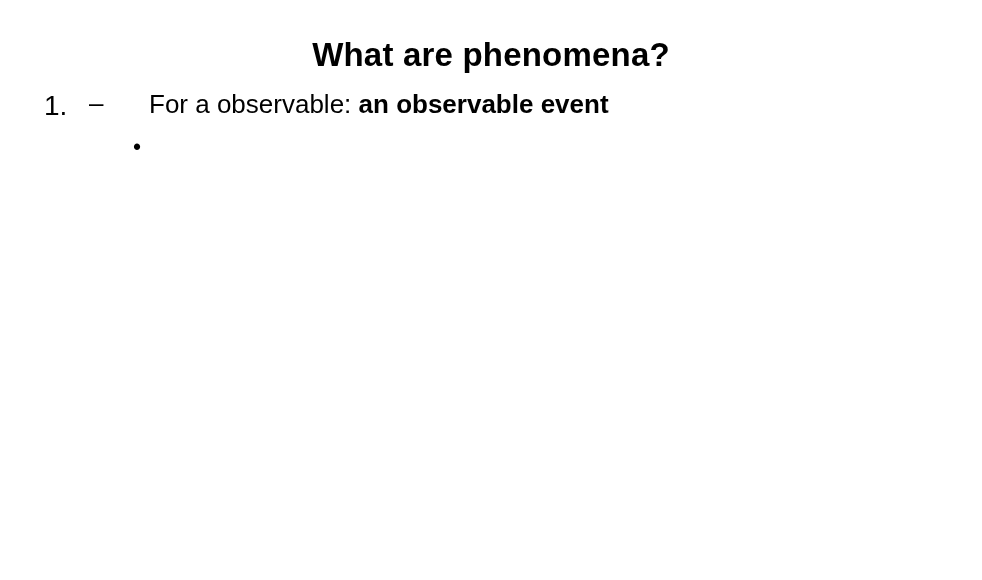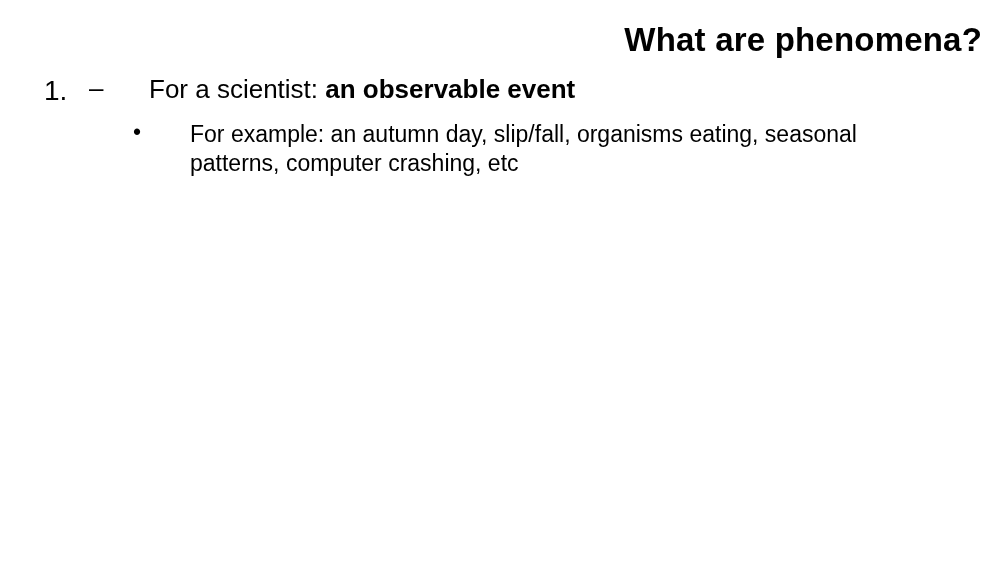--- a/index.html
+++ b/index.html
@@ -14,25 +14,25 @@
     color: #000000;
     overflow: hidden;
   }
   .slide {
     position: relative;
     width: 982px;
     height: 580px;
     box-sizing: border-box;
   }
   .slide-title {
-    text-align: right;
+    text-align: center;
     font-size: 33px;
     font-weight: bold;
     letter-spacing: 0.2px;
-    margin: 0;
+    margin: 15px;
     padding-top: 22px;
     line-height: 1.1;
   }
   .body-list {
     margin: 0;
     padding: 0;
     list-style: none;
   }
   
   .lvl1 {
@@ -93,23 +93,22 @@
   <h1 class="slide-title">What are phenomena?</h1>
 
   <ul class="body-list">
 
     <li class="lvl1">
       <span class="marker">1.</span>
     </li>
 
     <li class="lvl2">
       <span class="marker">–</span>
-      <span class="text">For a scientist: </span><span class="strong">an observable event</span>
+      <span class="text">For a observable: </span><span class="strong">an observable event</span>
     </li>
 
     <li class="lvl3">
       <span class="marker">•</span>
-      <span class="text">For example: an autumn day, slip/fall, organisms eating, seasonal patterns, computer crashing, etc</span>
     </li>
 
   </ul>
 
 </div>
 
 </body></html>

